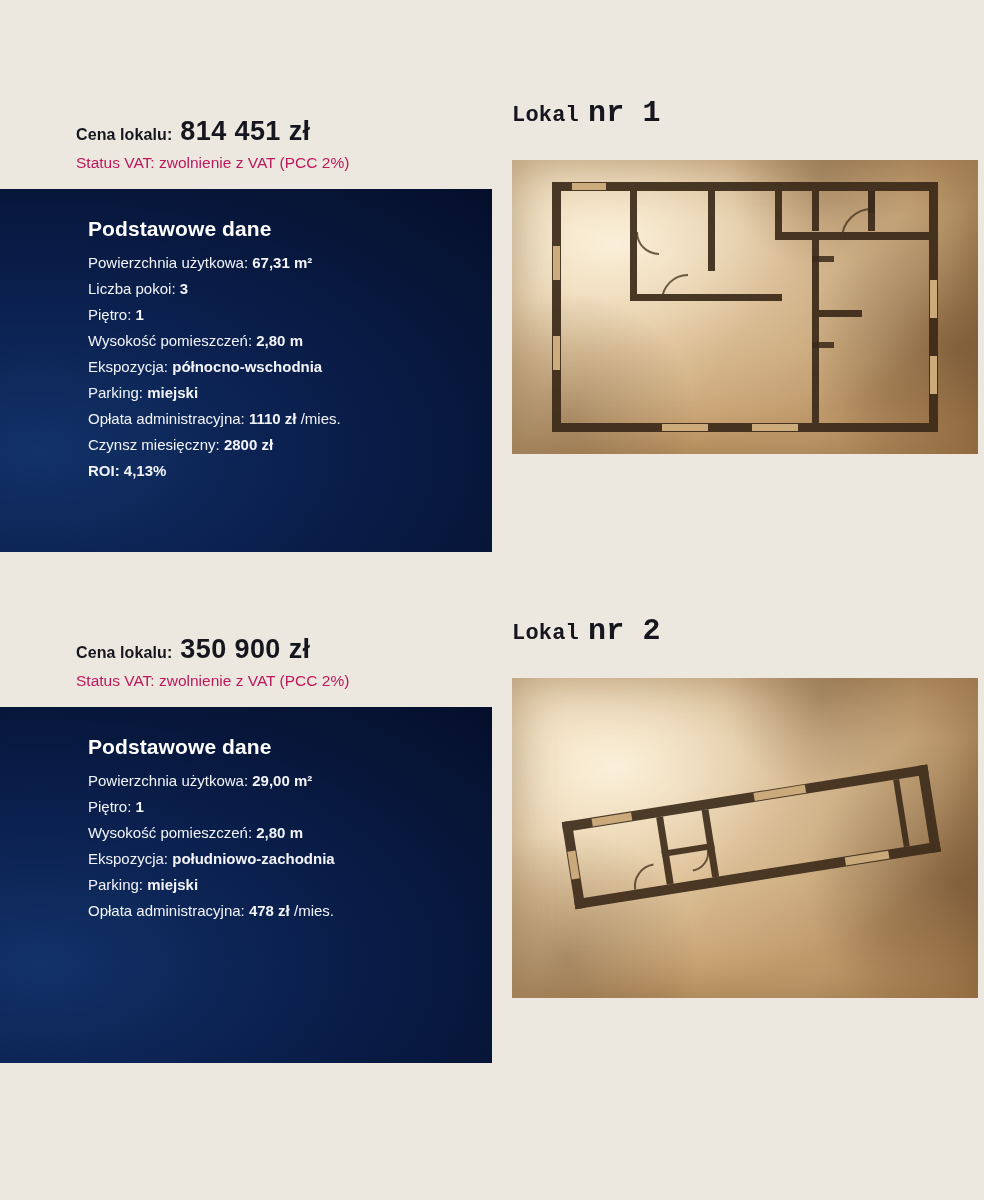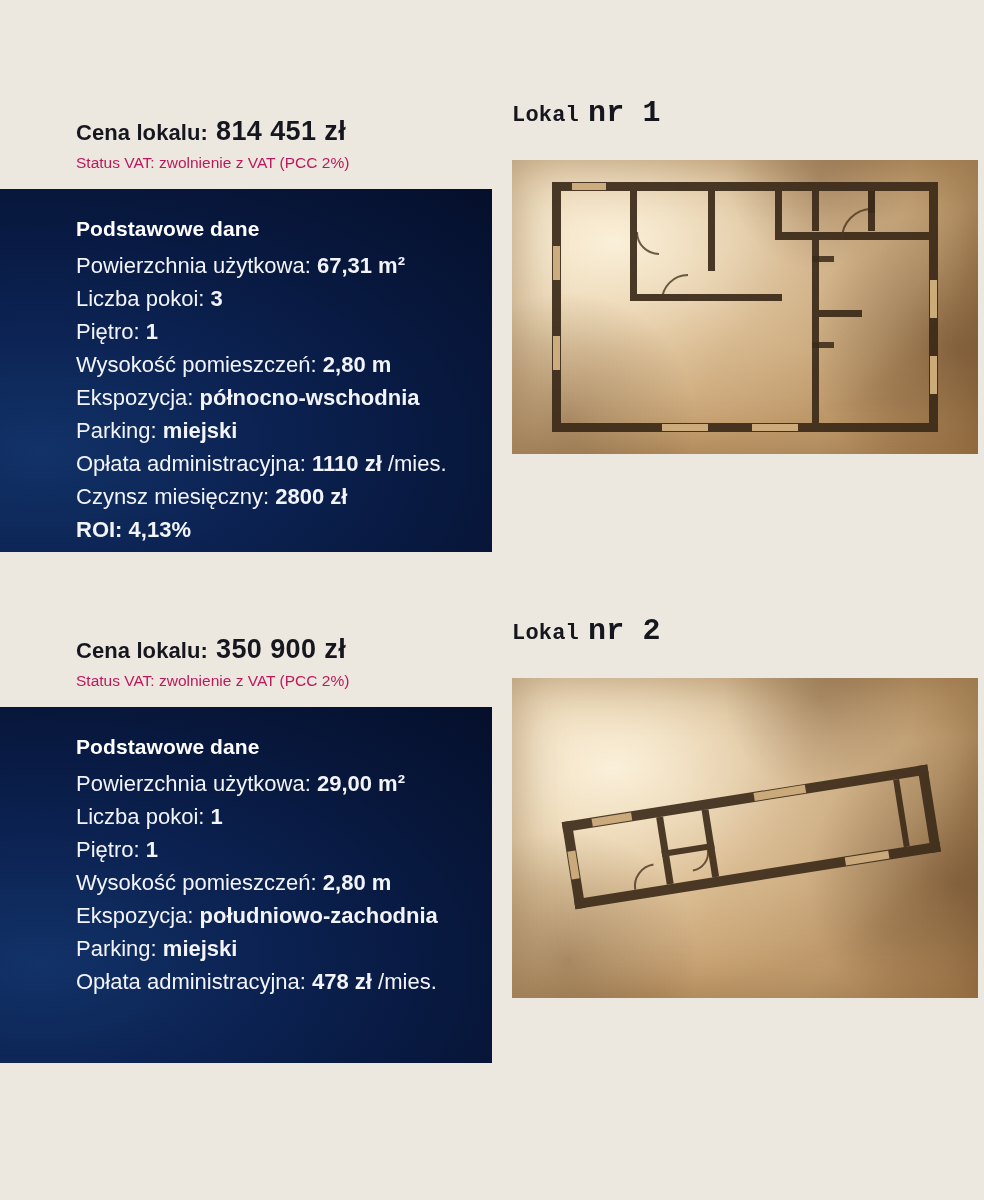--- a/index.html
+++ b/index.html
@@ -45,21 +45,21 @@
     font-size: 22px;
     font-weight: 700;
     letter-spacing: .1px;
     color: #16161f;
     white-space: nowrap;
     display: flex;
     align-items: baseline;
     gap: 8px;
   }
   .price-line .label {
-    font-size: 22px;
+    font-size: 16px;
     font-weight: 700;
   }
   .price-line .amount {
     font-size: 27px;
     font-weight: 700;
     letter-spacing: .4px;
     margin-top: 20px;
   }
   .vat-line {
     margin-top: 7px;
@@ -72,31 +72,31 @@
     margin-top: 17px;
     width: 492px;
     background: radial-gradient(ellipse at 8% 72%, #123268 0%, #0b2150 38%, #07163a 72%, #050f2b 100%);
     color: #ffffff;
     padding: 28px 0 30px 0;
     box-sizing: border-box;
   }
   .card-1 { height: 363px; }
   .card-2 { height: 356px; }
 
-  .card-inner { padding-left: 76px; padding-right: 36px; }
+  .card-inner { padding-left: 76px; padding-right: 36px; margin-left: 12px; }
 
   .card-title {
     font-size: 21px;
     font-weight: 700;
     margin: 0 0 14px 0;
     letter-spacing: .1px;
   }
 
   .spec {
-    font-size: 22px;
+    font-size: 15px;
     line-height: 1.0;
     margin: 0 0 11px 0;
     color: #f2f4f9;
     white-space: nowrap;
   }
   .spec:last-child { margin-bottom: 0; }
   .spec .k { font-weight: 400; }
   .spec .v { font-weight: 700; }
   .spec .suffix { font-weight: 400; }
   .spec.roi { font-weight: 700; }
@@ -283,24 +283,20 @@
         <div class="vat-line">Status VAT: zwolnienie z VAT (PCC 2%)</div>
       </div>
 
       <div class="data-card card-2">
         <div class="card-inner">
           <h2 class="card-title">Podstawowe dane</h2>
 
           <p class="spec">
             <span class="k">Powierzchnia użytkowa:</span>
             <span class="v">29,00 m²</span>
-          </p>
-          <p class="spec">
-            <span class="k">Liczba pokoi:</span>
-            <span class="v">1</span>
           </p>
           <p class="spec">
             <span class="k">Piętro:</span>
             <span class="v">1</span>
           </p>
           <p class="spec">
             <span class="k">Wysokość pomieszczeń:</span>
             <span class="v">2,80 m</span>
           </p>
           <p class="spec">

